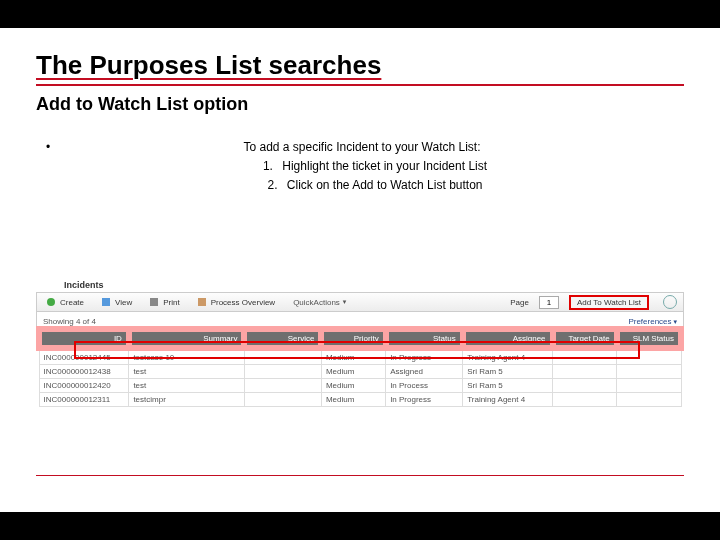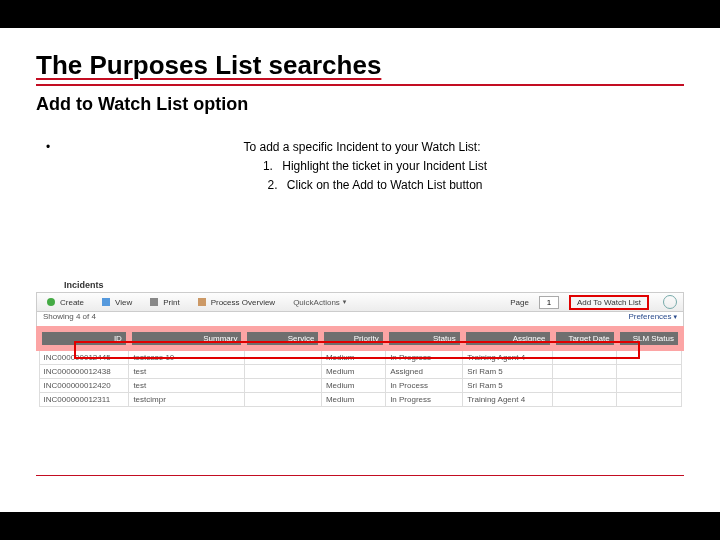--- a/index.html
+++ b/index.html
@@ -142,21 +142,21 @@
   }
   .refresh-ico {
     width: 12px; height: 12px;
     border: 1px solid #7aa;
     border-radius: 50%;
     position: relative;
     margin-left: 4px;
   }
   .infobar {
     display: flex;
-    align-items: flex-start;
+    align-items: flex-end;
     justify-content: space-between;
     height: 14px;
     border-left: 1px solid #ccc;
     border-right: 1px solid #ccc;
     padding: 0 6px;
     font-size: 8px;
     color: #555;
   }
   .infobar .pref { color: #2a4b8d; margin-left: 24px; }
   table.grid {

